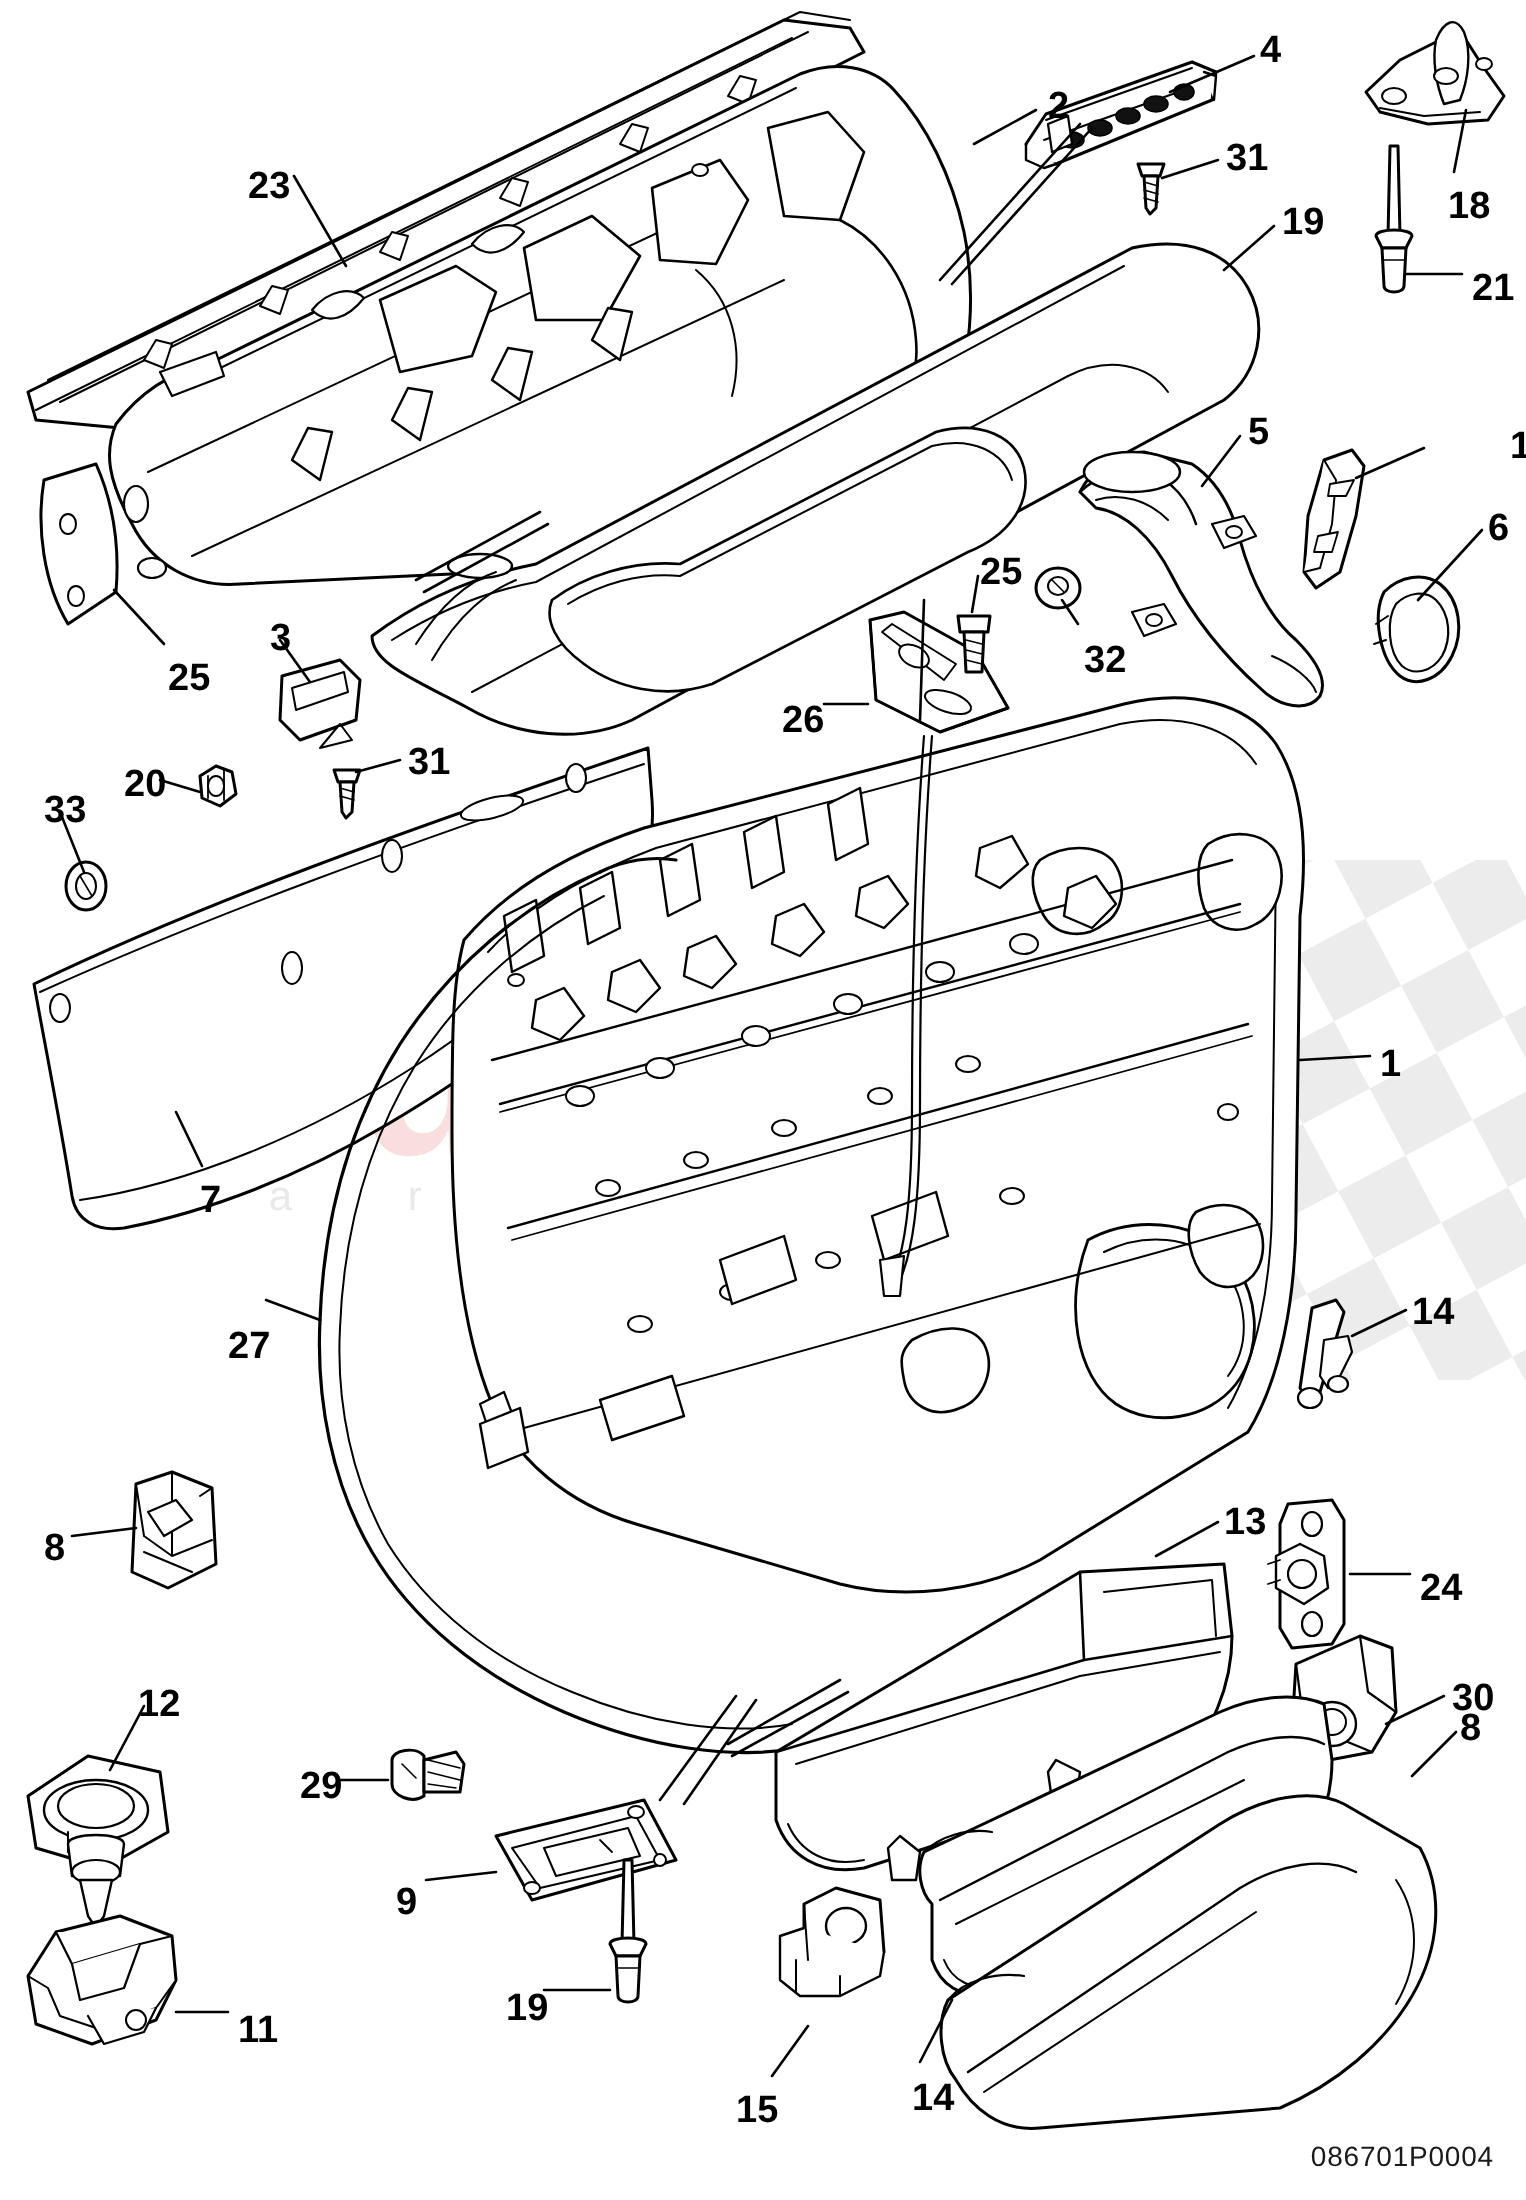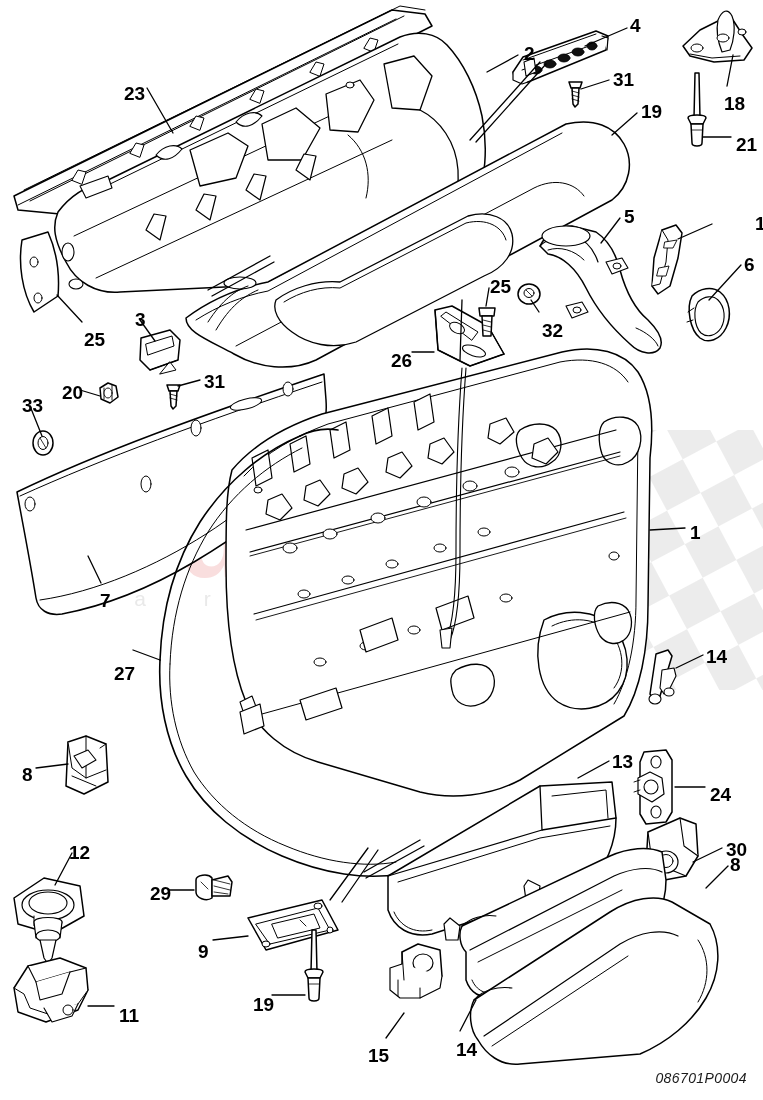--- a/index.html
+++ b/index.html
@@ -56,21 +56,20 @@
     white-space:nowrap;
   }
   #footer-code{
     position:absolute;
     right:16px;bottom:14px;
     font-family:"Liberation Sans",sans-serif;
     font-size:14px;
     color:#1a1a1a;
     letter-spacing:.4px;
     white-space:nowrap;
-    font-style:italic;
   }
 </style>
 </head>
 <body>
 
 <div id="page">
 
   <div id="watermark">
     <svg class="wm-flag" viewBox="0 0 270 260">
       <defs>

